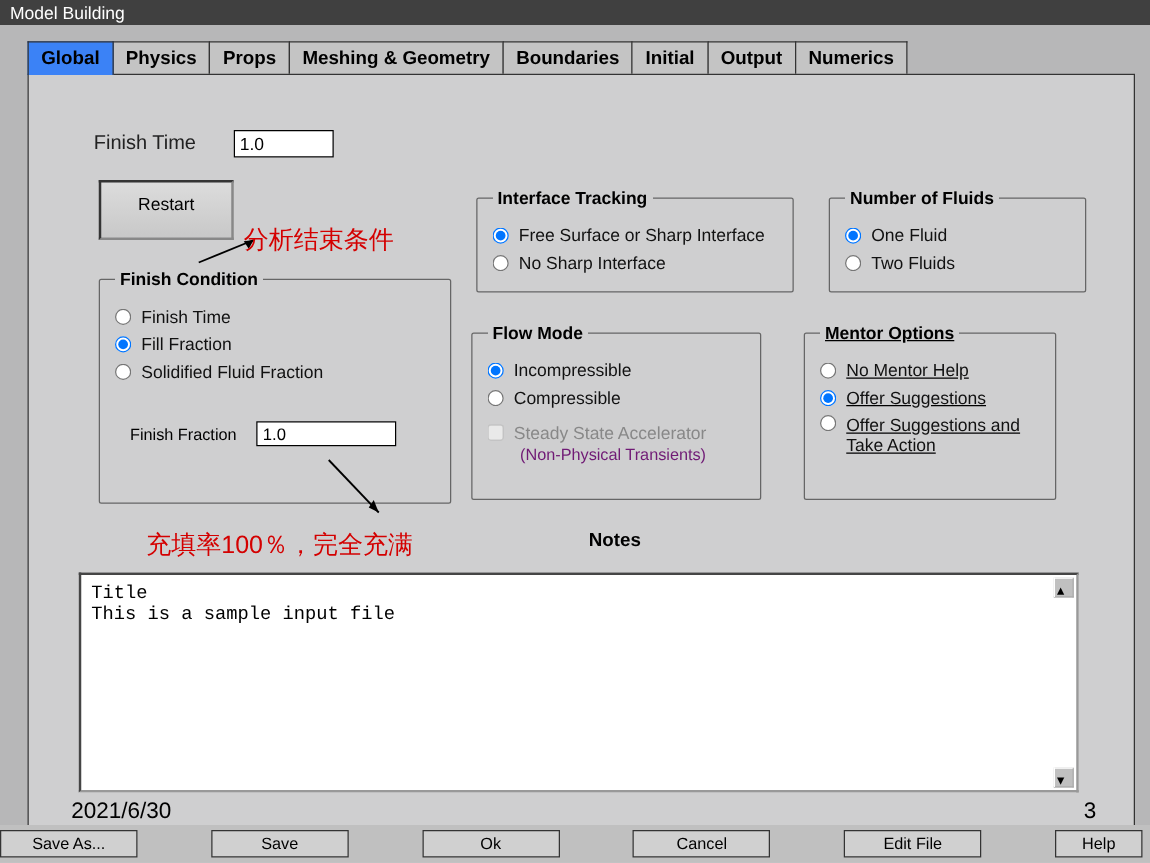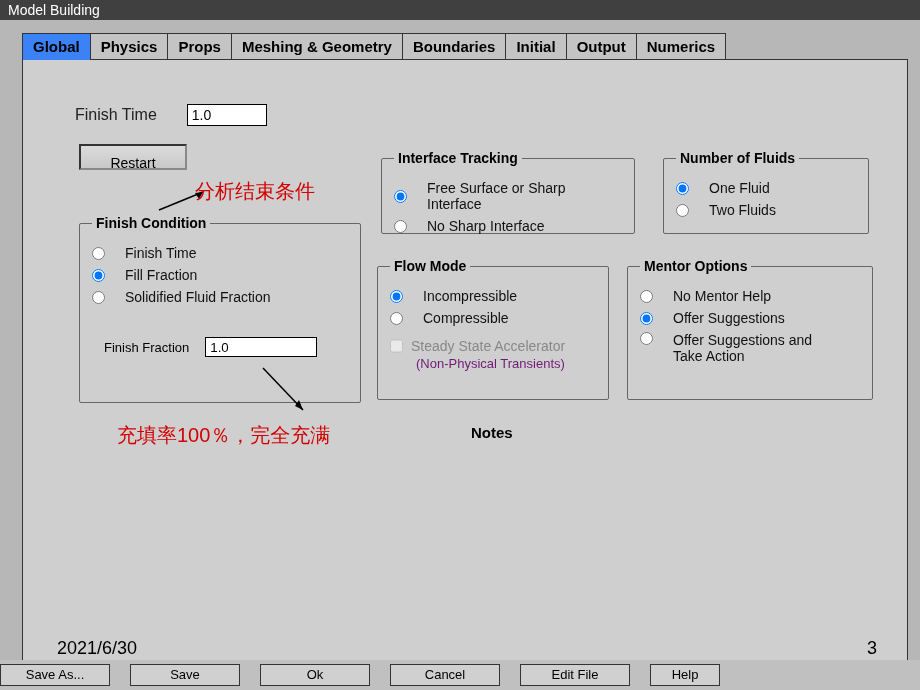--- a/index.html
+++ b/index.html
@@ -6,45 +6,45 @@
 body { font-family: Arial, sans-serif; font-size: 13px; background: #b7b7b8; width: 920px; height: 690px; overflow: hidden; position: relative; }
 .title-bar { background: #404040; color: #fff; padding: 2px 8px; font-size: 14px; height: 20px; }
 .tab-row { display: flex; margin: 12px 0 0 22px; }
 .tab { background: #c4c4c4; border: 1px solid #333; border-bottom: none; padding: 4px 10px; font-size: 15px; cursor: pointer; position: relative; top: 1px; font-weight: bold; }
 .tab.active { background: #3b82f6; z-index: 2; padding-bottom: 5px; }
 .tab:not(:first-child) { margin-left: -1px; }
 .panel { background: #cfcfd0; border: 1px solid #333; margin: 0 12px 0 22px; height: 602px; position: relative; }
 .row-ft { position: absolute; left: 52px; top: 44px; display: flex; align-items: center; gap: 30px; }
 .row-ft label { font-size: 16px; color: #222; }
 .row-ft input { width: 80px; height: 22px; border: 1px solid #000; padding: 0 4px; font-size: 14px; background: #fff; }
-.restart-btn { position: absolute; left: 56px; top: 84px; width: 108px; height: 26px; border: 2px inset #888; background: linear-gradient(#dcdcdc,#c8c8c8); font-size: 14px; cursor: pointer; text-align: center; line-height: 34px; }
+.restart-btn { position: absolute; left: 56px; top: 84px; width: 108px; height: 48px; border: 2px inset #888; background: linear-gradient(#dcdcdc,#c8c8c8); font-size: 14px; cursor: pointer; text-align: center; line-height: 34px; }
 fieldset { border: 1px solid #666; border-radius: 2px; position: absolute; padding: 8px 12px 14px; }
 legend { font-size: 14px; font-weight: bold; padding: 0 4px; color: #000; }
-.radio-row { display: flex; align-items: center; gap: 20px; margin: 6px 0; font-size: 14px; color: #111; }
+.radio-row { display: flex; align-items: center; gap: 8px; margin: 6px 0; font-size: 14px; color: #111; }
 .radio-row input { cursor: pointer; }
 .fc { left: 56px; top: 155px; width: 282px; height: 188px; }
 .fc .ff-row { display: flex; align-items: center; gap: 16px; margin-top: 32px; margin-left: 12px; }
 .fc .ff-row input[type=text] { width: 112px; height: 20px; border: 1px solid #000; background: #fff; padding: 0 4px; }
 .it { left: 358px; top: 90px; width: 254px; height: 84px; }
 .fm { left: 354px; top: 198px; width: 232px; height: 142px; }
 .fm .chk-row { display: flex; gap: 8px; margin-top: 12px; color: #888; font-size: 14px; }
 .fm .sub { margin-left: 26px; color: #701a75; font-size: 13px; margin-top: 2px; }
 .nf { left: 640px; top: 90px; width: 206px; height: 84px; }
-.mo { left: 604px; top: 198px; width: 246px; height: 142px; }
+.mo { left: 620px; top: 198px; width: 202px; height: 142px; text-decoration: underline; }
 .notes-label { position: absolute; left: 400px; top: 364px; font-size: 15px; font-weight: bold; margin-left: 48px; }
 .notes-box { position: absolute; left: 40px; top: 398px; width: 800px; height: 176px; background: #fff; border: 2px inset #999; padding: 6px 8px; font-family: "Courier New", monospace; font-size: 15px; overflow: hidden; }
 .notes-box .scroll-thumb { position: absolute; right: 2px; top: 2px; width: 16px; height: 16px; background: #c0c0c0; border: 1px outset #fff; }
 .notes-box .scroll-thumb2 { position: absolute; right: 2px; bottom: 2px; width: 16px; height: 16px; background: #c0c0c0; border: 1px outset #fff; }
 .red-annot { color: #d40000; font-family: "SimSun","Microsoft YaHei",sans-serif; position: absolute; }
 .a1 { left: 172px; top: 118px; font-size: 20px; }
 .a2 { left: 94px; top: 362px; font-size: 20px; }
 .arrow { position: absolute; }
 .date { position: absolute; left: 34px; top: 578px; font-size: 18px; color: #000; }
 .page { position: absolute; right: 30px; top: 578px; font-size: 18px; color: #000; }
-.bottom-bar { position: absolute; left: 0; bottom: 0; width: 920px; height: 30px; background: #c0c0c0; display: flex; justify-content: flex-start; align-items: center; padding-right: 6px; gap: 20px; }
+.bottom-bar { position: absolute; left: 0; bottom: 0; width: 920px; height: 30px; background: #c0c0c0; display: flex; justify-content: space-between; align-items: center; padding-right: 6px; gap: 20px; }
 .bbtn { width: 110px; height: 22px; border: 1px solid #333; background: #d0d0d0; font-size: 13px; cursor: pointer; text-align: center; line-height: 20px; }
 </style>
 </head>
 <body>
 
 <div class="title-bar">Model Building</div>
 
 <div class="tab-row">
   <div class="tab active">Global</div>
   <div class="tab">Physics</div>
@@ -149,20 +149,27 @@
         <span>Offer Suggestions</span>
       </div>
     <div class="radio-row" style="align-items:flex-start">
         <input type="radio" name="mo" style="">
         <span style="max-width:170px">Offer Suggestions and Take Action</span>
       </div>
   </fieldset>
 
   <div class="notes-label">Notes</div>
 
+  <div class="notes-box">
+    <div>Title</div>
+    <div>This is a sample input file</div>
+    <div class="scroll-thumb">▴</div>
+    <div class="scroll-thumb2">▾</div>
+
+  </div>
 
   <div class="date">2021/6/30</div>
   <div class="page">3</div>
 </div>
 
 <div class="bottom-bar">
   <div class="bbtn">Save As...</div>
   <div class="bbtn">Save</div>
   <div class="bbtn">Ok</div>
   <div class="bbtn">Cancel</div>

